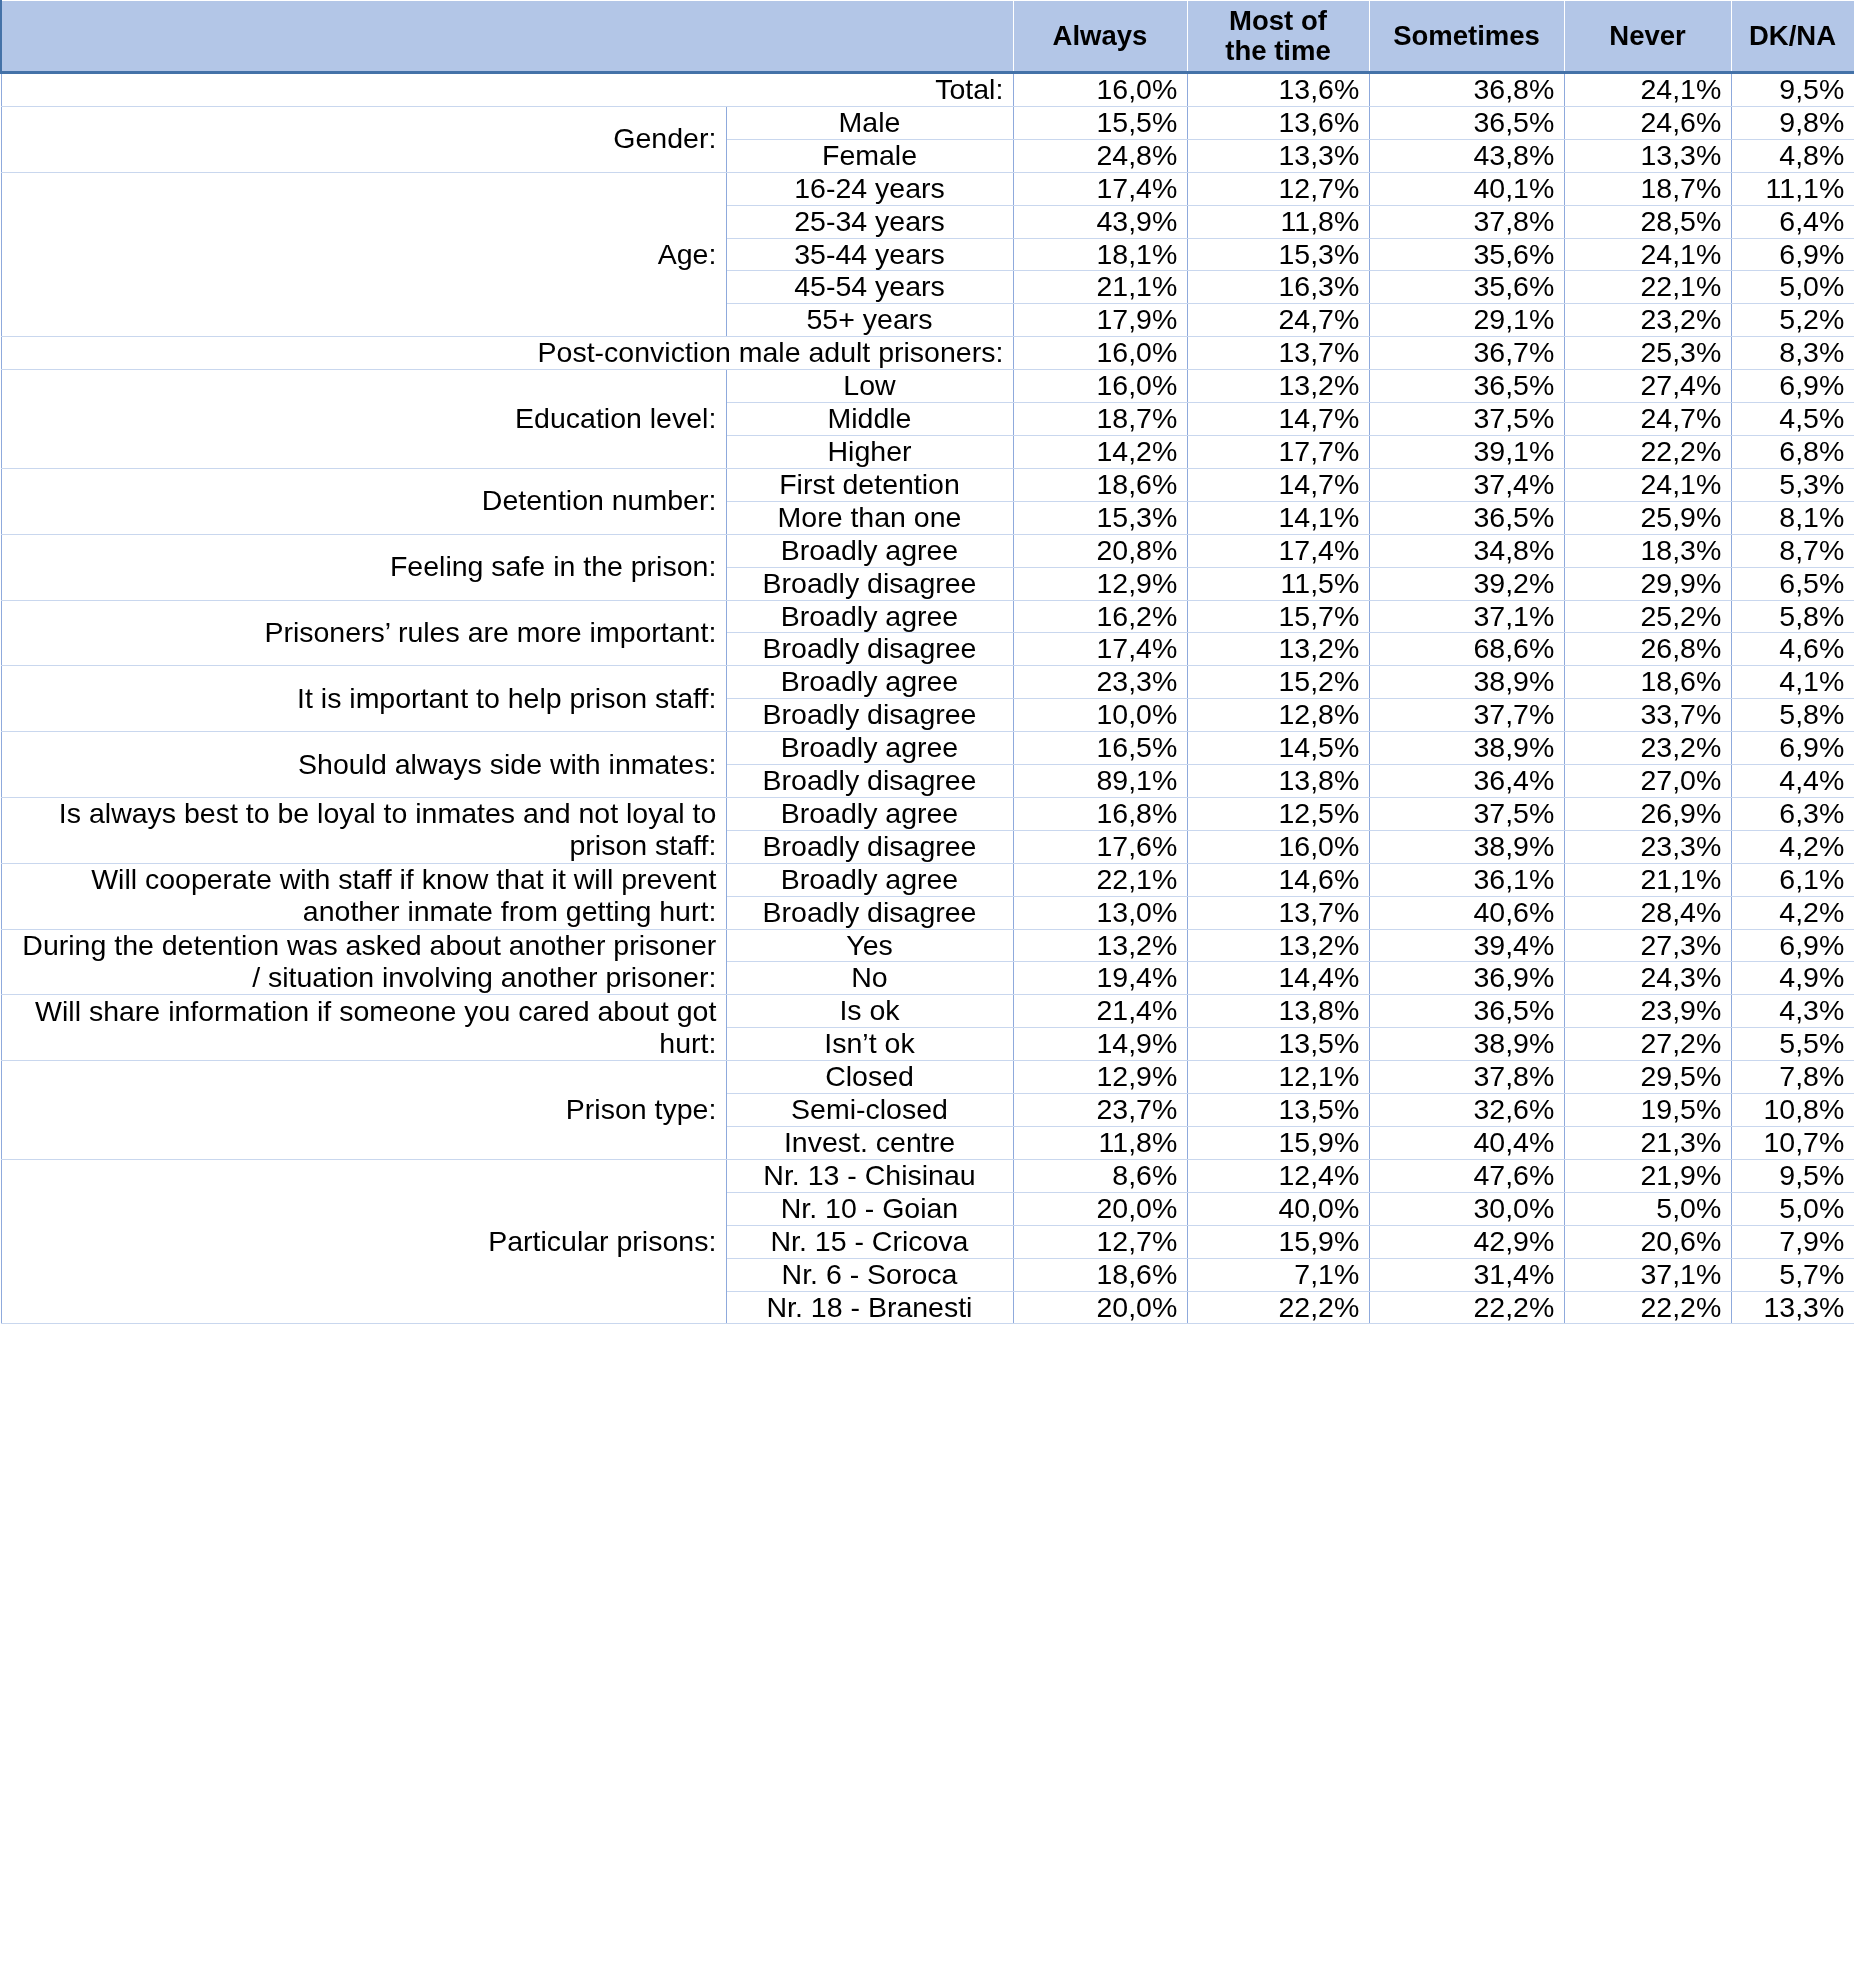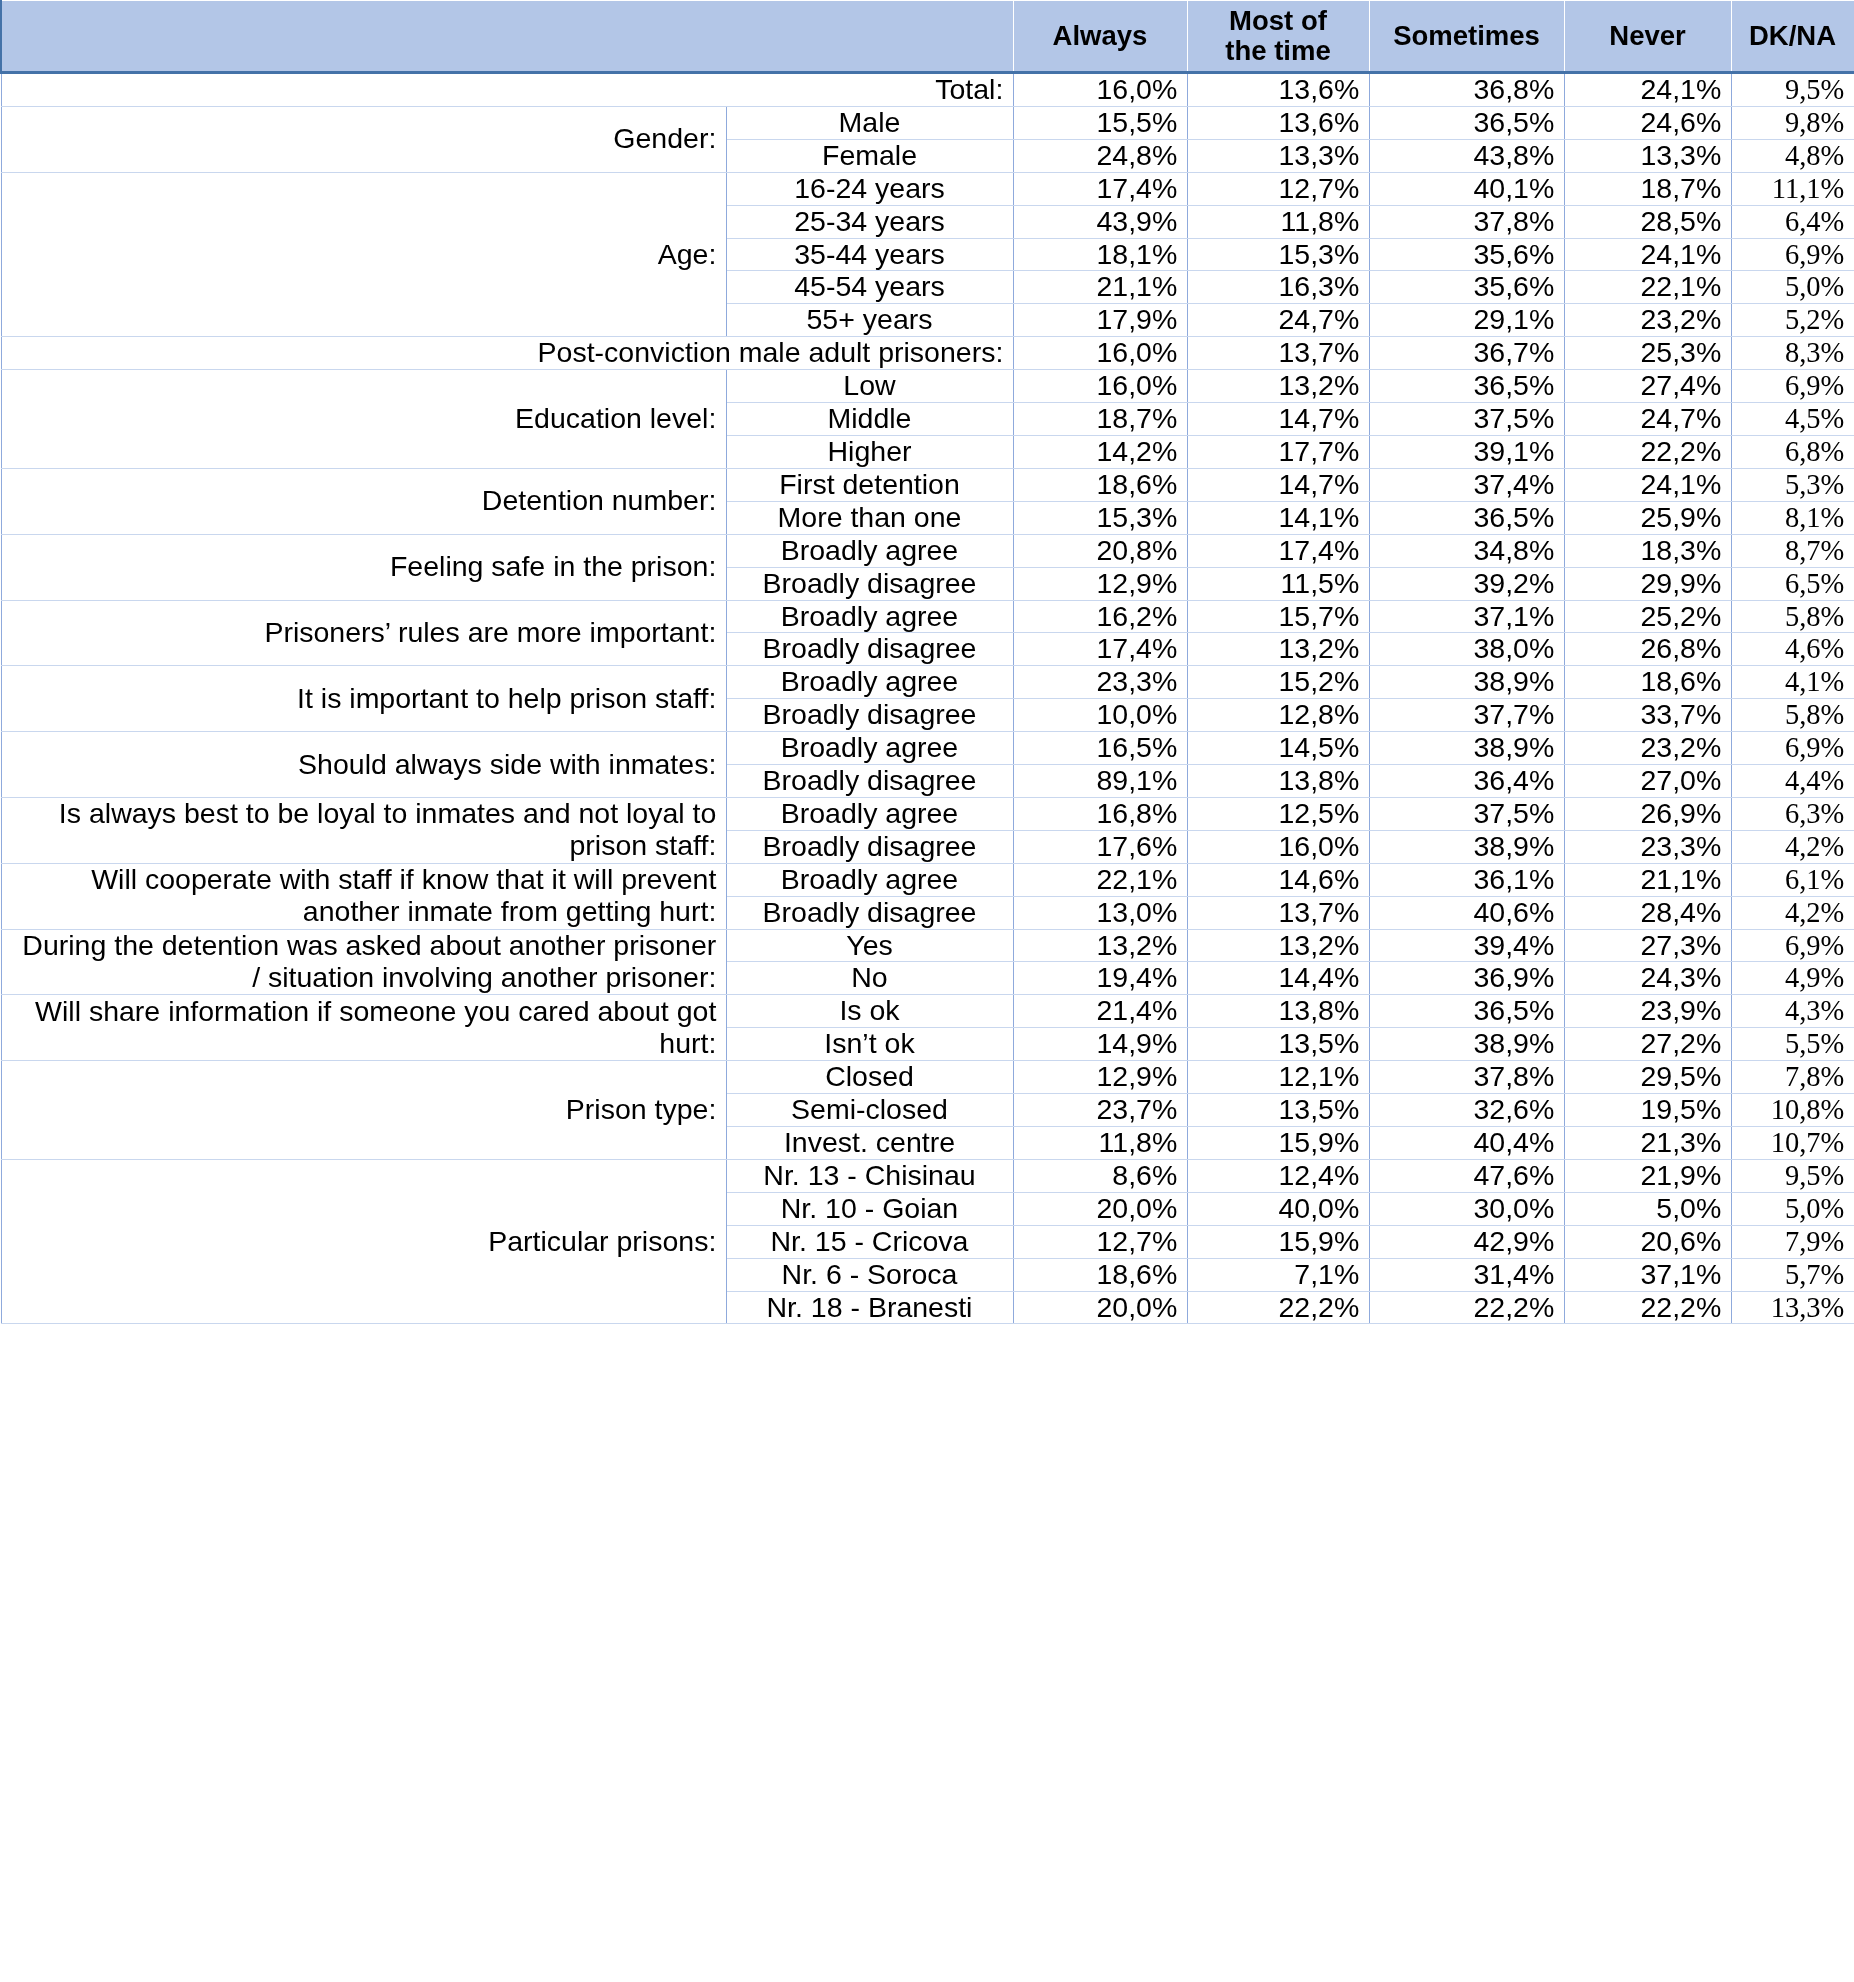--- a/index.html
+++ b/index.html
@@ -73,21 +73,20 @@
     text-align: center;
     border-left: 1.8px solid #4472a8;
     border-right: 1.8px solid #8faadc;
   }
   td.val {
     text-align: right;
     padding-right: 14.7px;
   }
   td.val.last {
     border-right: 2.8px solid #4472a8;
-    font-family: Liberation Serif, serif;
   }
 
   
   tr.grp-start > td,
   tr.grp-start > th { border-top: 4.6px solid #4472a8; }
   tr.grp-end > td   { border-bottom: 4.6px solid #4472a8; }
 
   
   tr.total td {
     background: #e7e7e7;
@@ -266,21 +265,21 @@
         <td class="val">16,2%</td>
         <td class="val">15,7%</td>
         <td class="val">37,1%</td>
         <td class="val">25,2%</td>
         <td class="val last">5,8%</td>
       </tr>
       <tr class="grp-end sub-div">
         <td class="sub">Broadly disagree</td>
         <td class="val">17,4%</td>
         <td class="val">13,2%</td>
-        <td class="val">38,0%</td>
+        <td class="val">68,6%</td>
         <td class="val">26,8%</td>
         <td class="val last">4,6%</td>
       </tr>
       <tr class="grp-start">
         <td class="lbl" rowspan="2">It is important to help prison staff:</td>
         <td class="sub">Broadly agree</td>
         <td class="val">23,3%</td>
         <td class="val">15,2%</td>
         <td class="val">38,9%</td>
         <td class="val">18,6%</td>

